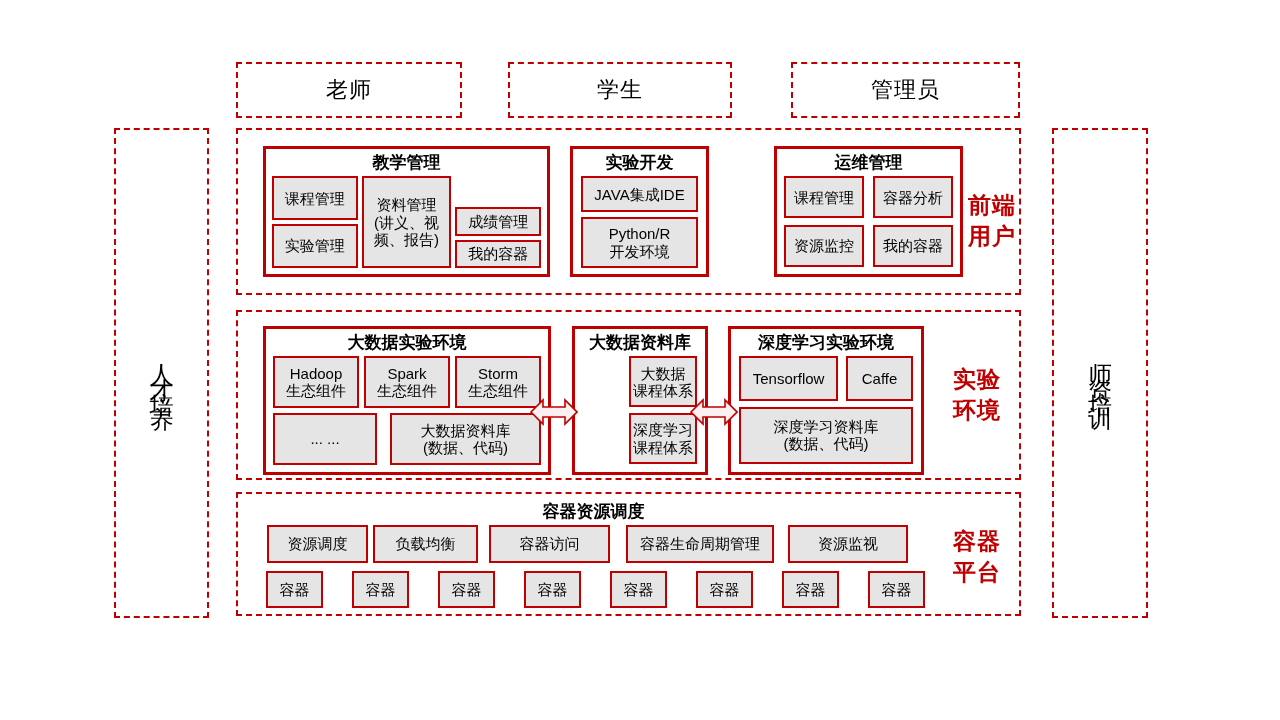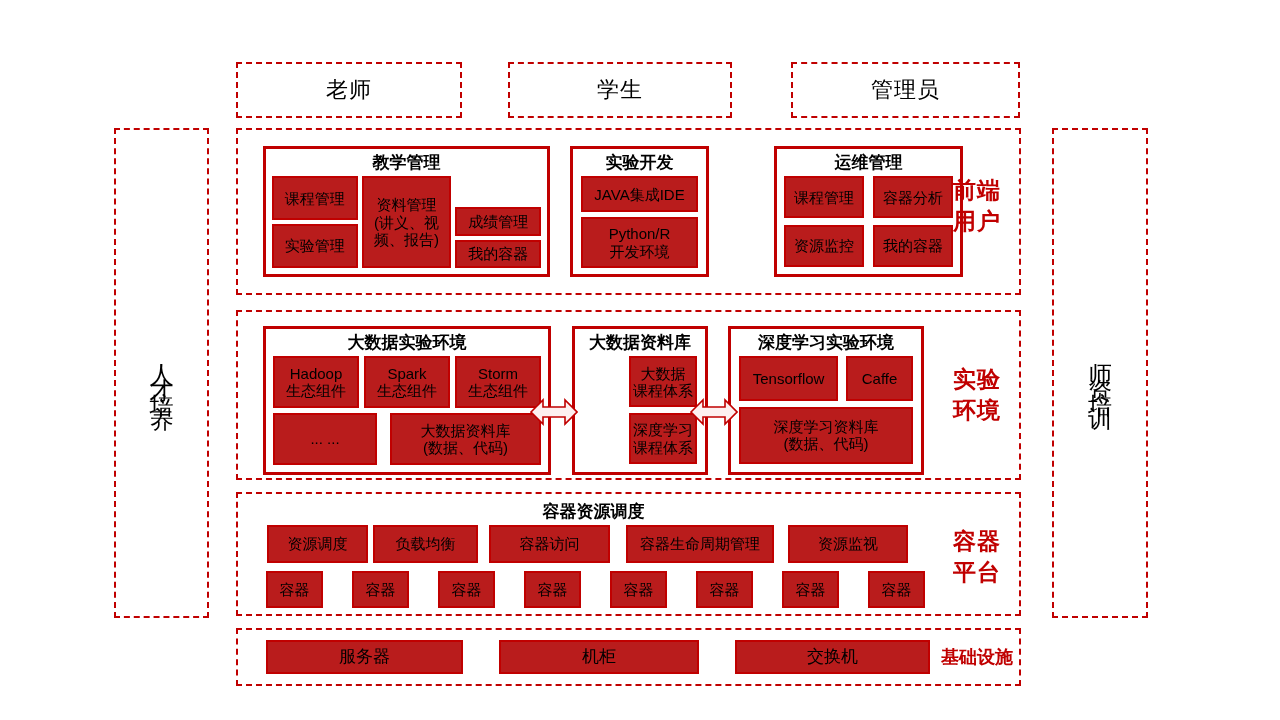--- a/index.html
+++ b/index.html
@@ -5,21 +5,21 @@
   html,body{margin:0;padding:0;background:#ffffff;}
   .stage{
     position:relative;width:1280px;height:720px;background:#ffffff;
     font-family:"Liberation Sans","DejaVu Sans",sans-serif;color:#000;
     overflow:hidden;
   }
   .dashed{border:2px dashed #c00000;box-sizing:border-box;position:absolute;background:#fff;}
   .solid-group{border:3px solid #c00000;box-sizing:border-box;position:absolute;background:#fff;display:flex;flex-direction:column;}
   .group-title{font-weight:bold;font-size:17px;text-align:center;padding:4px 13px 3px;line-height:1.2;flex:0 0 auto;}
   .cell{
-    border:2px solid #c00000;box-sizing:border-box;background:#b91c1c;
+    border:2px solid #c00000;box-sizing:border-box;background:#e5e5e5;
     display:flex;align-items:center;justify-content:center;text-align:center;
     font-size:15px;line-height:1.15;white-space:pre-line;padding:1px 2px;
   }
   .persona{
     display:flex;align-items:center;justify-content:center;
     font-size:22px;letter-spacing:1px;
   }
   .side-box{display:flex;align-items:center;justify-content:center;}
   .vtext{
     writing-mode:vertical-rl;text-orientation:upright;
@@ -92,21 +92,21 @@
     <div class="solid-group" style="left:492px;top:16px;width:189px;height:131px;margin-left:44px;">
       <div class="group-title">运维管理</div>
       <div style="flex:1;display:grid;grid-template-columns:1fr 1fr;gap:7px 9px;padding:0 7px 7px;">
         <div class="cell">课程管理</div>
         <div class="cell">容器分析</div>
         <div class="cell">资源监控</div>
         <div class="cell">我的容器</div>
       </div>
     </div>
 
-    <div class="side-label" style="left:700px;top:45px;">前端
+    <div class="side-label" style="left:700px;top:60px;text-align:right;">前端
 用户</div>
   </div>
 
   <div class="dashed" style="left:236px;top:310px;width:785px;height:170px;">
 
     <div class="solid-group" style="left:25px;top:14px;width:288px;height:149px;">
       <div class="group-title">大数据实验环境</div>
       <div class="col" style="flex:1;gap:5px;padding:0 7px 7px;">
         <div class="row" style="flex:1;gap:5px;">
           <div class="cell" style="flex:1;">Hadoop
@@ -174,20 +174,14 @@
       <div class="cell" style="width:57px;height:37px;">容器</div>
       <div class="cell" style="width:57px;height:37px;">容器</div>
       <div class="cell" style="width:57px;height:37px;">容器</div>
       <div class="cell" style="width:57px;height:37px;">容器</div>
     </div>
 
     <div class="side-label" style="left:700px;top:32px;">容器
 平台</div>
   </div>
 
-  <div class="dashed" style="left:236px;top:628px;width:785px;height:58px;">
-    <div class="cell" style="position:absolute;left:28px;top:10px;width:197px;height:34px;font-size:17px;">服务器</div>
-    <div class="cell" style="position:absolute;left:261px;top:10px;width:200px;height:34px;font-size:17px;">机柜</div>
-    <div class="cell" style="position:absolute;left:497px;top:10px;width:195px;height:34px;font-size:17px;">交换机</div>
-    <div class="side-label" style="left:697px;top:15px;width:84px;font-size:18px;letter-spacing:0;">基础设施</div>
-  </div>
 
 </div>
 
 </body></html>

